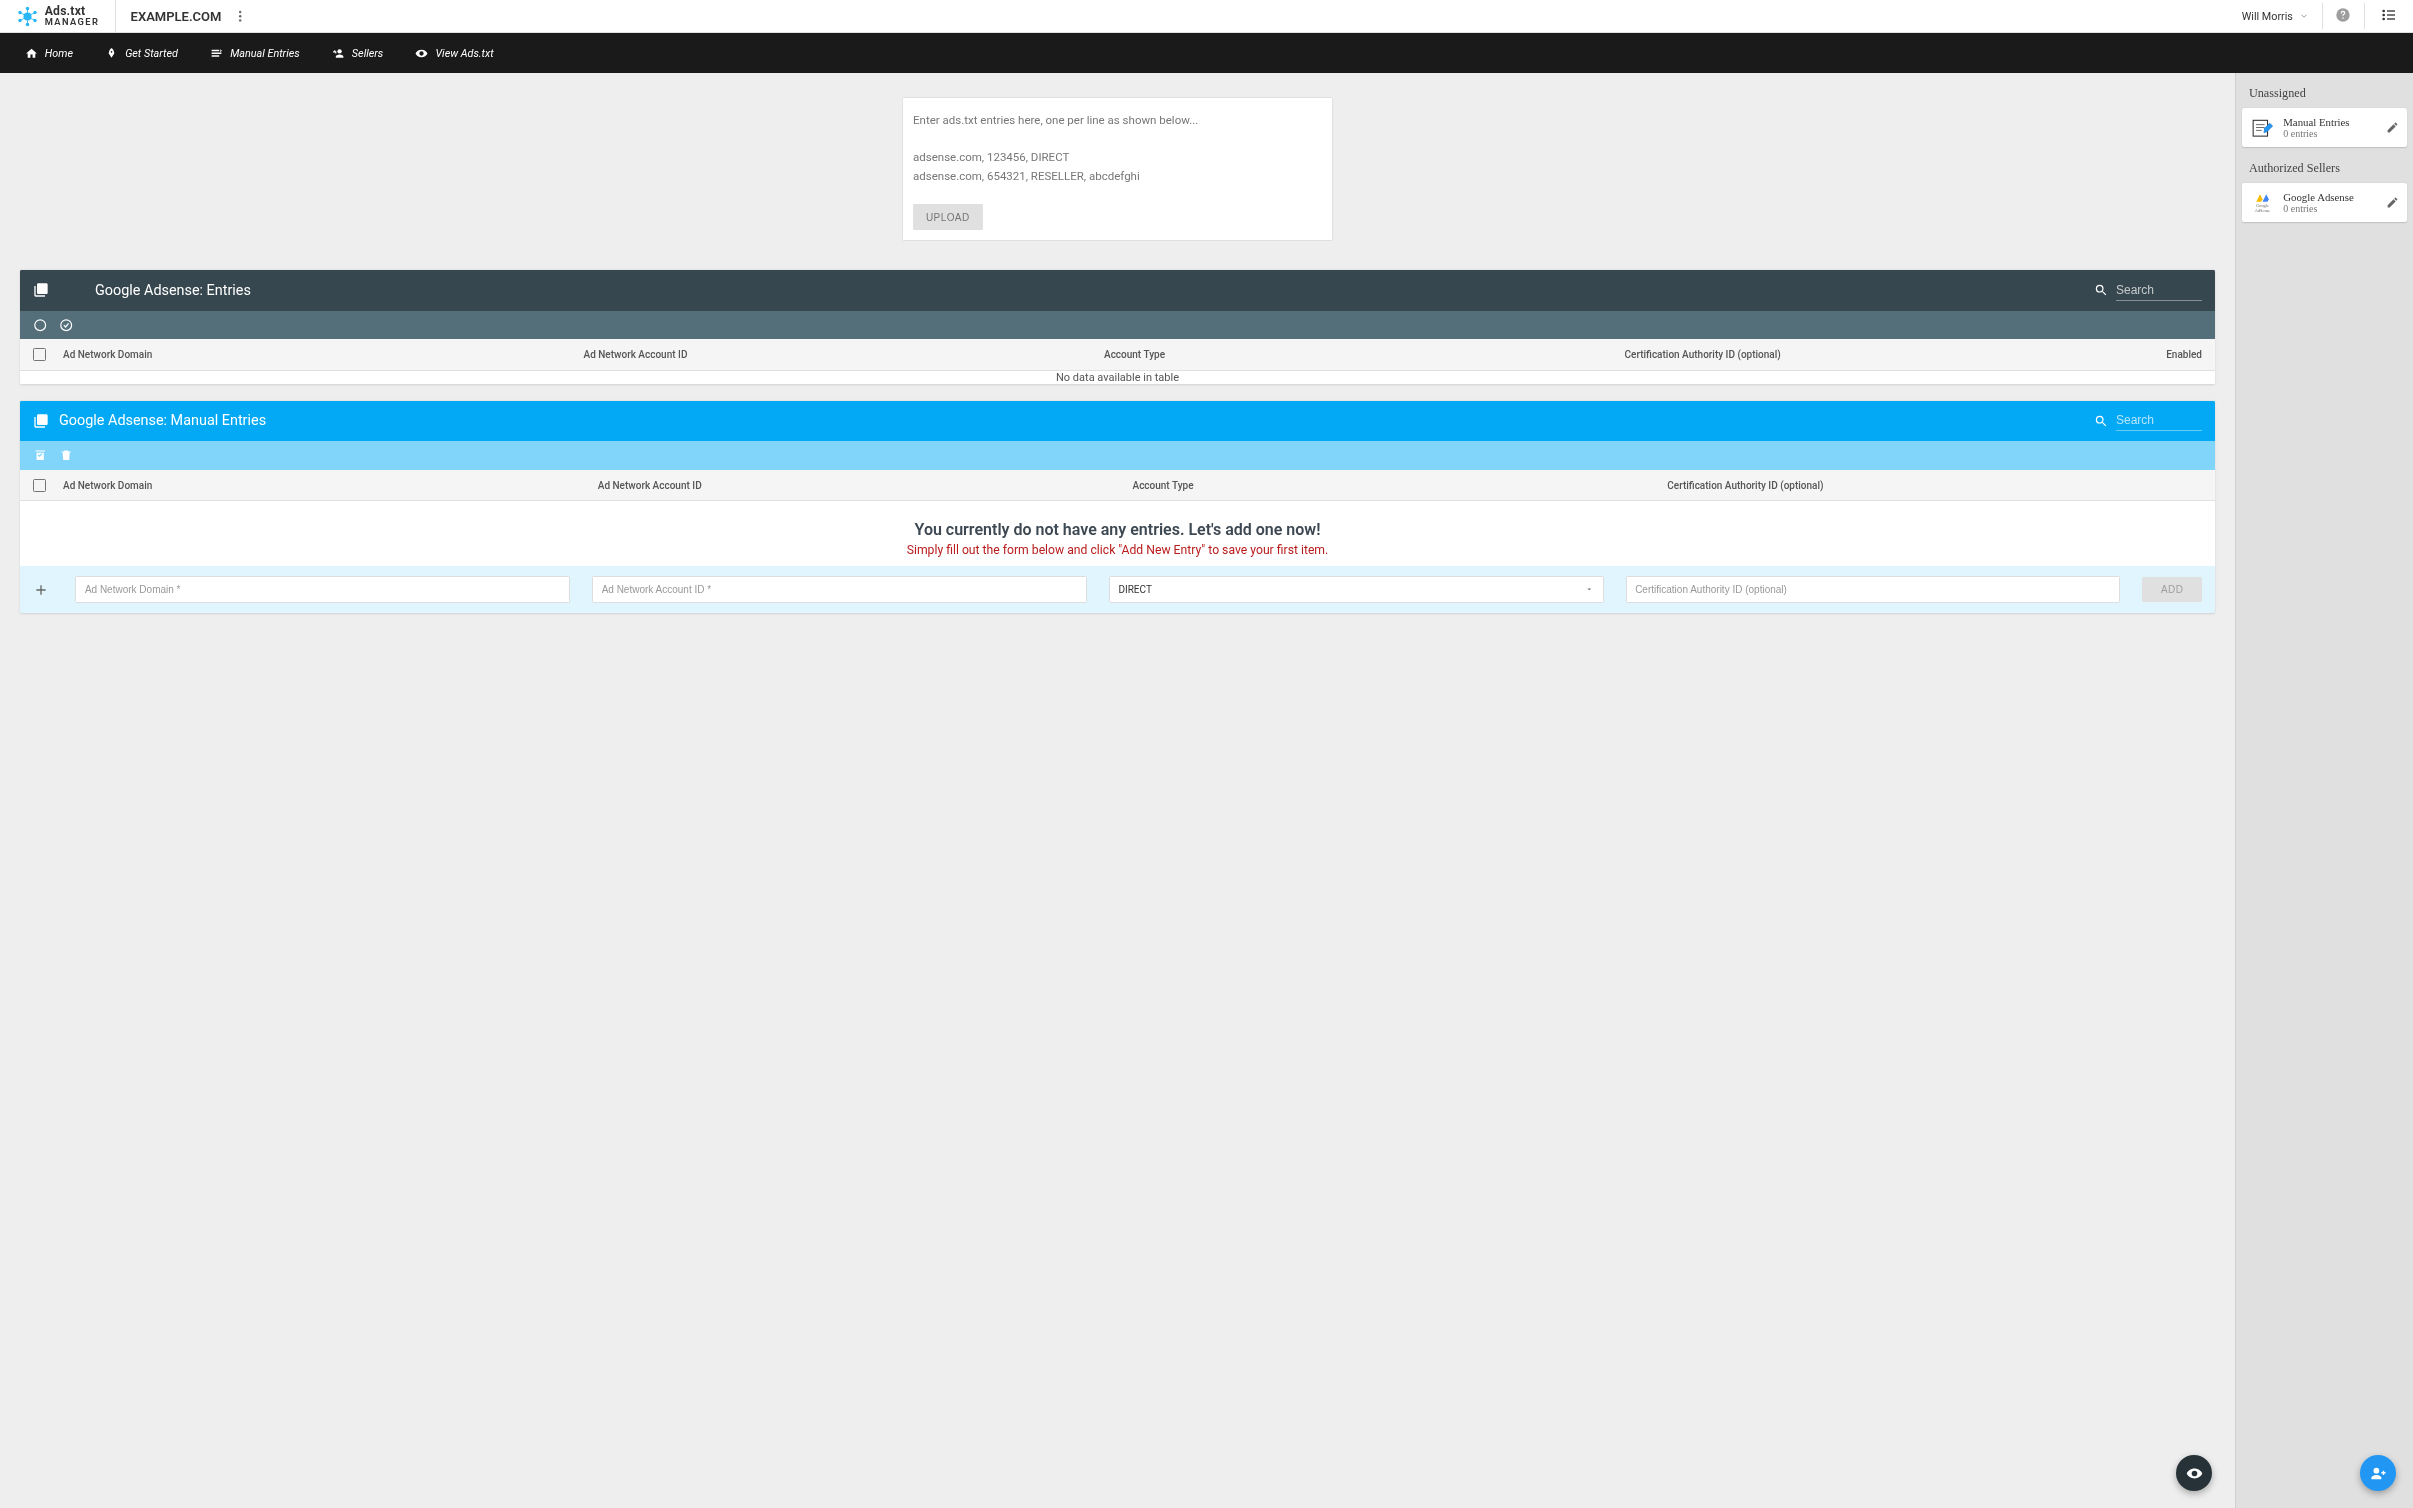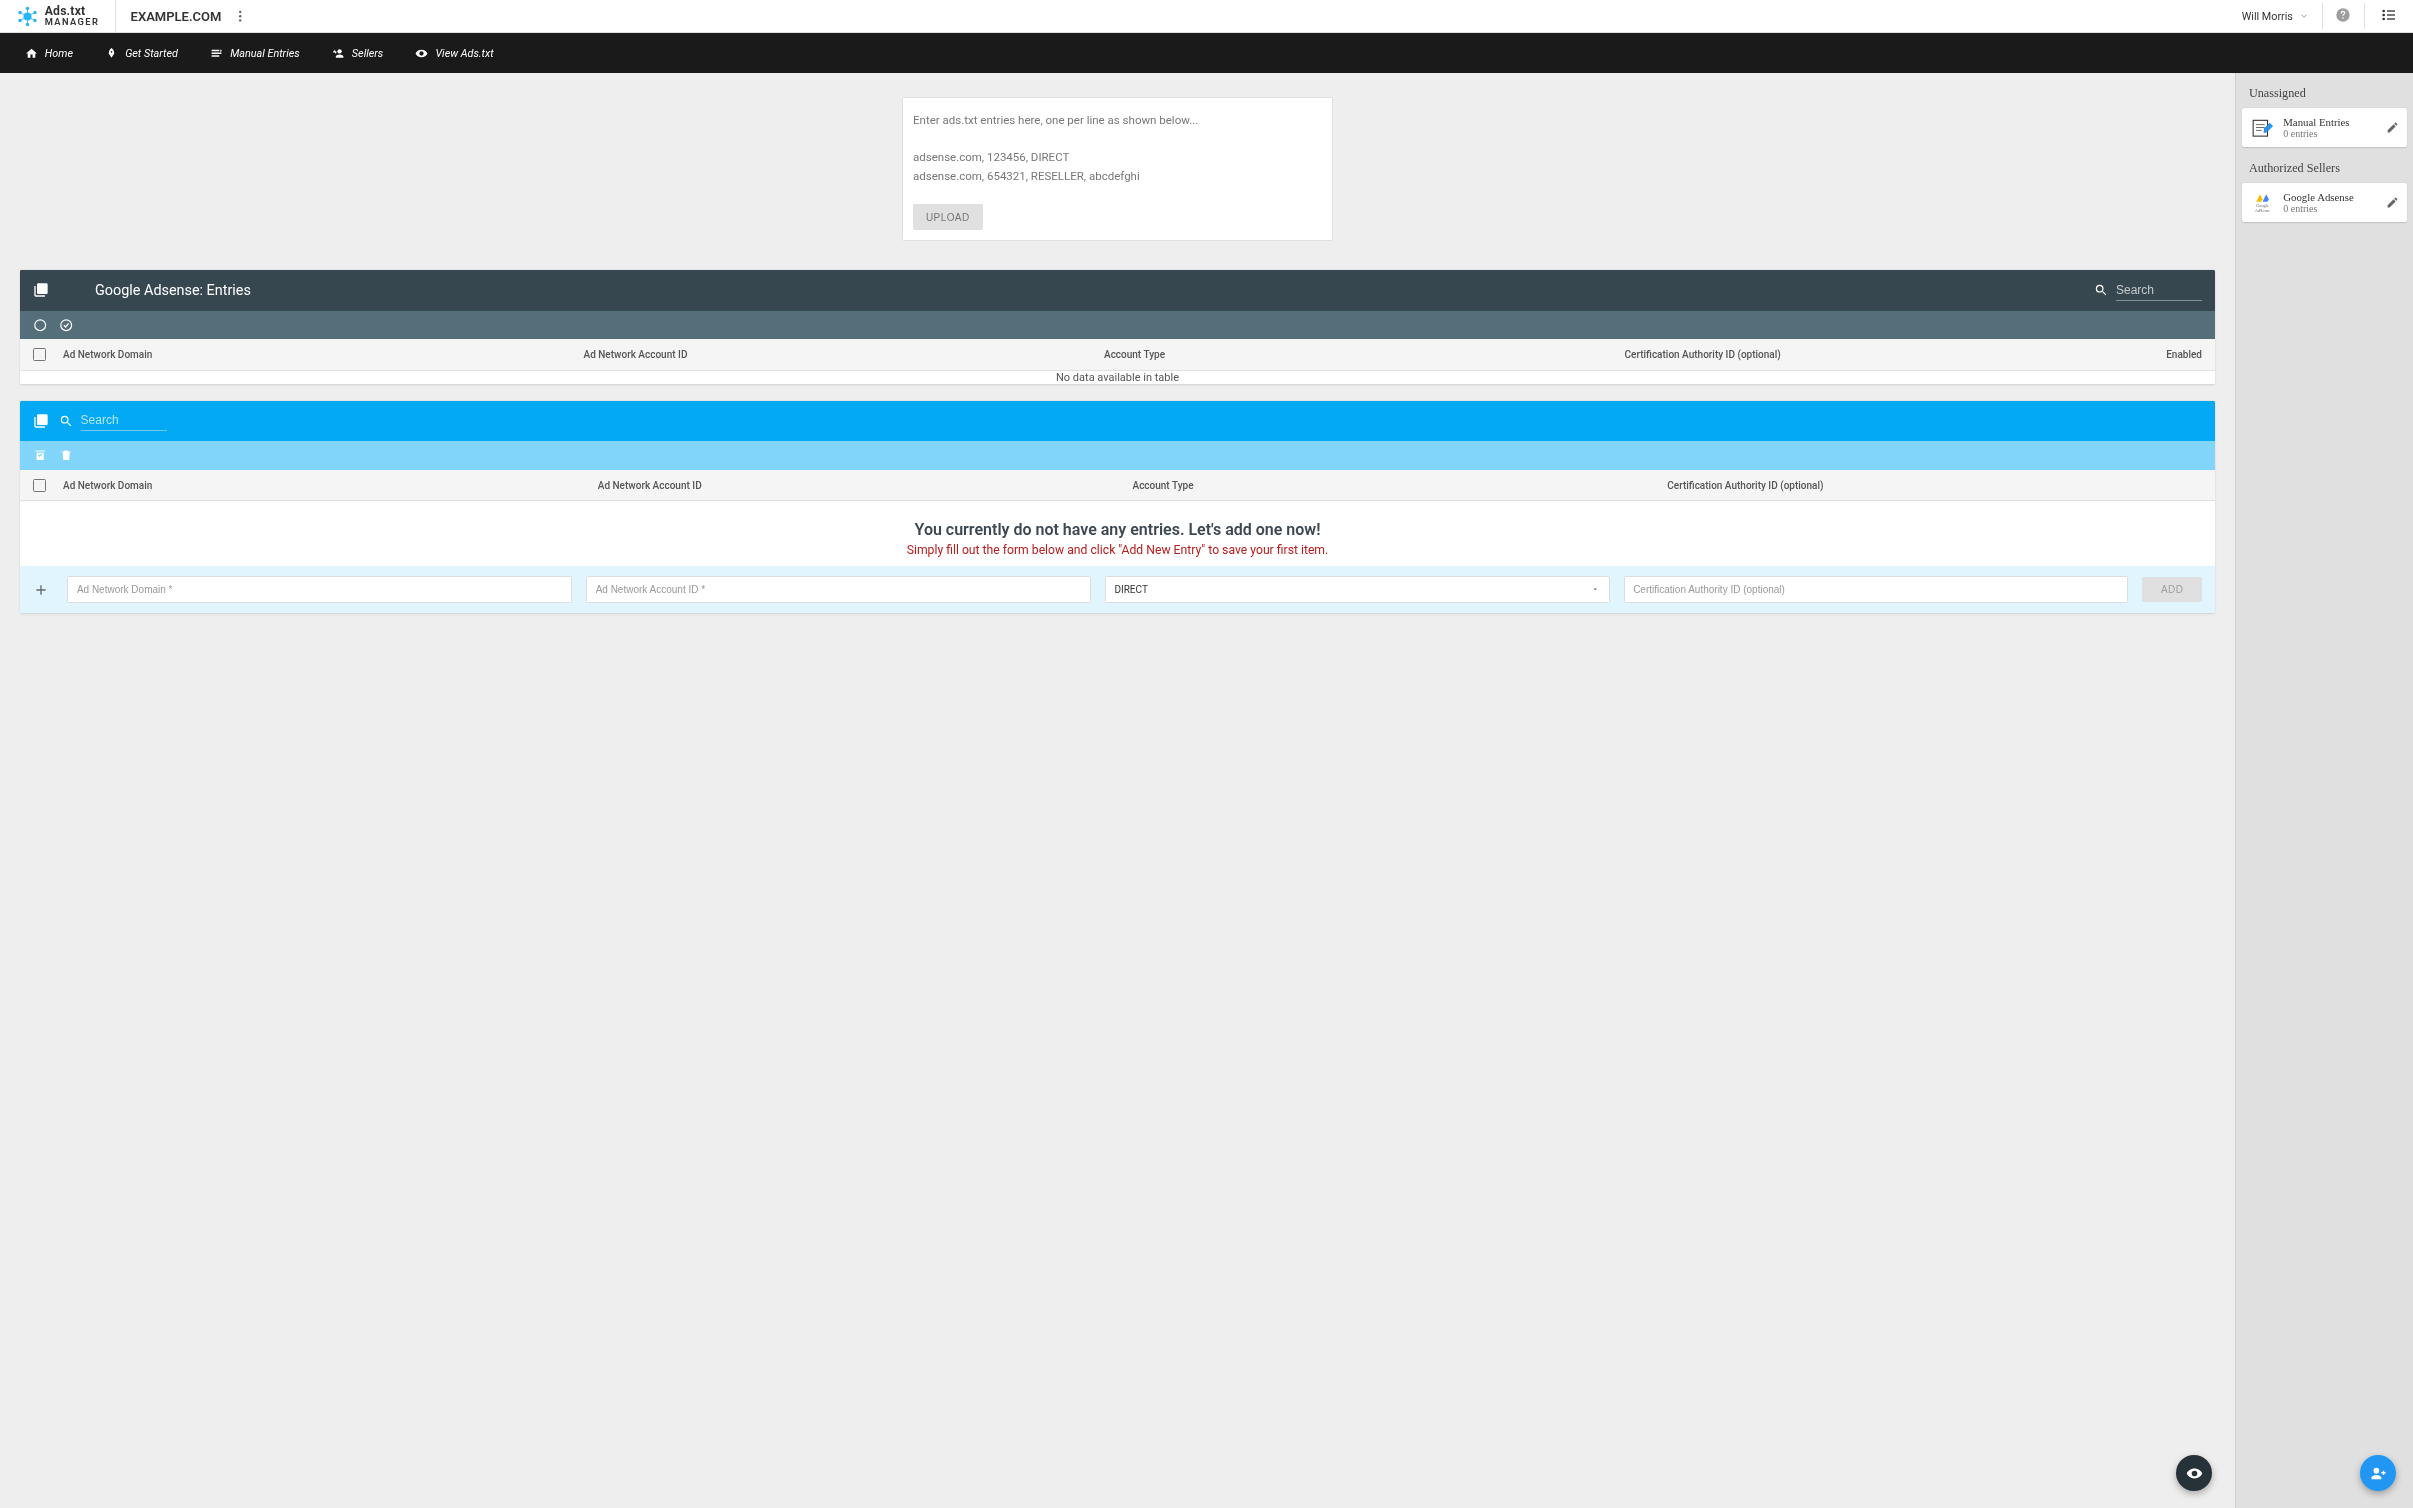--- a/index.html
+++ b/index.html
@@ -64,21 +64,21 @@
 .th4 { flex: 1.2; }
 .th5 { width: 57px; text-align: right; }
 .checkbox { width: 13px; height: 13px; border: 1.4px solid #757575; border-radius: 1.4px; cursor: pointer; }
 
 .table-body { background: #fff; }
 .empty-row { text-align: center; color: #555; font-size: 11px; }
 .empty-msg { text-align: center; padding: 18.7px 14.4px 8.6px; background: #fff; }
 .empty-msg h2 { font-size: 16px; font-weight: 600; color: #3d4852; margin-bottom: 4.3px; }
 .empty-msg p { font-size: 12.2px; color: #b91c1c; }
 
-.add-row { display: flex; align-items: center; background: #e1f5fe; padding: 10px 13px; gap: 14px; }
+.add-row { display: flex; align-items: center; background: #e1f5fe; padding: 10px 13px; gap: 22px; }
 .add-row .plus { width: 16px; height: 16px; margin-right: 4.3px; }
 .add-input { flex: 1; background: #fff; border: 0.7px solid #ddd; padding: 7.2px 8.6px; font-size: 10px; border-radius: 1.4px; outline: none; }
 .add-input::placeholder { color: #999; }
 .add-select { flex: 1; background: #fff; border: 0.7px solid #ddd; padding: 7.2px 8.6px; font-size: 10px; border-radius: 1.4px; display: flex; justify-content: space-between; align-items: center; cursor: pointer; }
 .add-btn { background: #e0e0e0; color: #9e9e9e; border: none; padding: 7.2px 18.7px; font-size: 10px; font-weight: 500; letter-spacing: 0.4px; border-radius: 1.4px; cursor: pointer; }
 
 
 .side-section { margin-bottom: 10px; font-family: Liberation Serif, serif; }
 .side-title { font-size: 12.2px; color: #444; padding: 4.3px 7.2px 7.2px; }
 .side-card { background: #fff; border-radius: 2.2px; padding: 7.2px 8.6px; display: flex; align-items: center; gap: 8.6px; box-shadow: 0 0.7px 1.4px rgba(0,0,0,0.15); }
@@ -242,20 +242,21 @@
         <div class="table-body">
           <div class="empty-row">No data available in table</div>
         </div>
       </div>
 
       <div class="panel">
         <div class="panel-head blue">
           <svg class="panel-icon" viewBox="0 0 24 24" fill="#fff">
               <path d="M4 6H2v14c0 1.1.9 2 2 2h14v-2H4V6zm16-4H8c-1.1 0-2 .9-2 2v12c0 1.1.9 2 2 2h12c1.1 0 2-.9 2-2V4c0-1.1-.9-2-2-2z"></path>
             </svg>
+          <span class="panel-title">Google Adsense: Manual Entries</span>
           <div class="search-wrap">
             <svg width="14.4" height="14.4" viewBox="0 0 24 24" fill="#fff">
                 <path d="M15.5 14h-.79l-.28-.27A6.47 6.47 0 0016 9.5 6.5 6.5 0 109.5 16c1.61 0 3.09-.59 4.23-1.57l.27.28v.79l5 4.99L20.49 19l-4.99-5zm-6 0C7.01 14 5 11.99 5 9.5S7.01 5 9.5 5 14 7.01 14 9.5 11.99 14 9.5 14z"></path>
               </svg>
             <input type="text" placeholder="Search" style="">
           </div>
         </div>
         <div class="panel-sub lblue">
           <svg viewBox="0 0 24 24" fill="#fff">
               <path d="M20 6H4V4h16v2zm-2 2H6v12h12V8zm-7 7l-3-3 1.4-1.4L11 12.2l3.6-3.6L16 10l-5 5z"></path>

